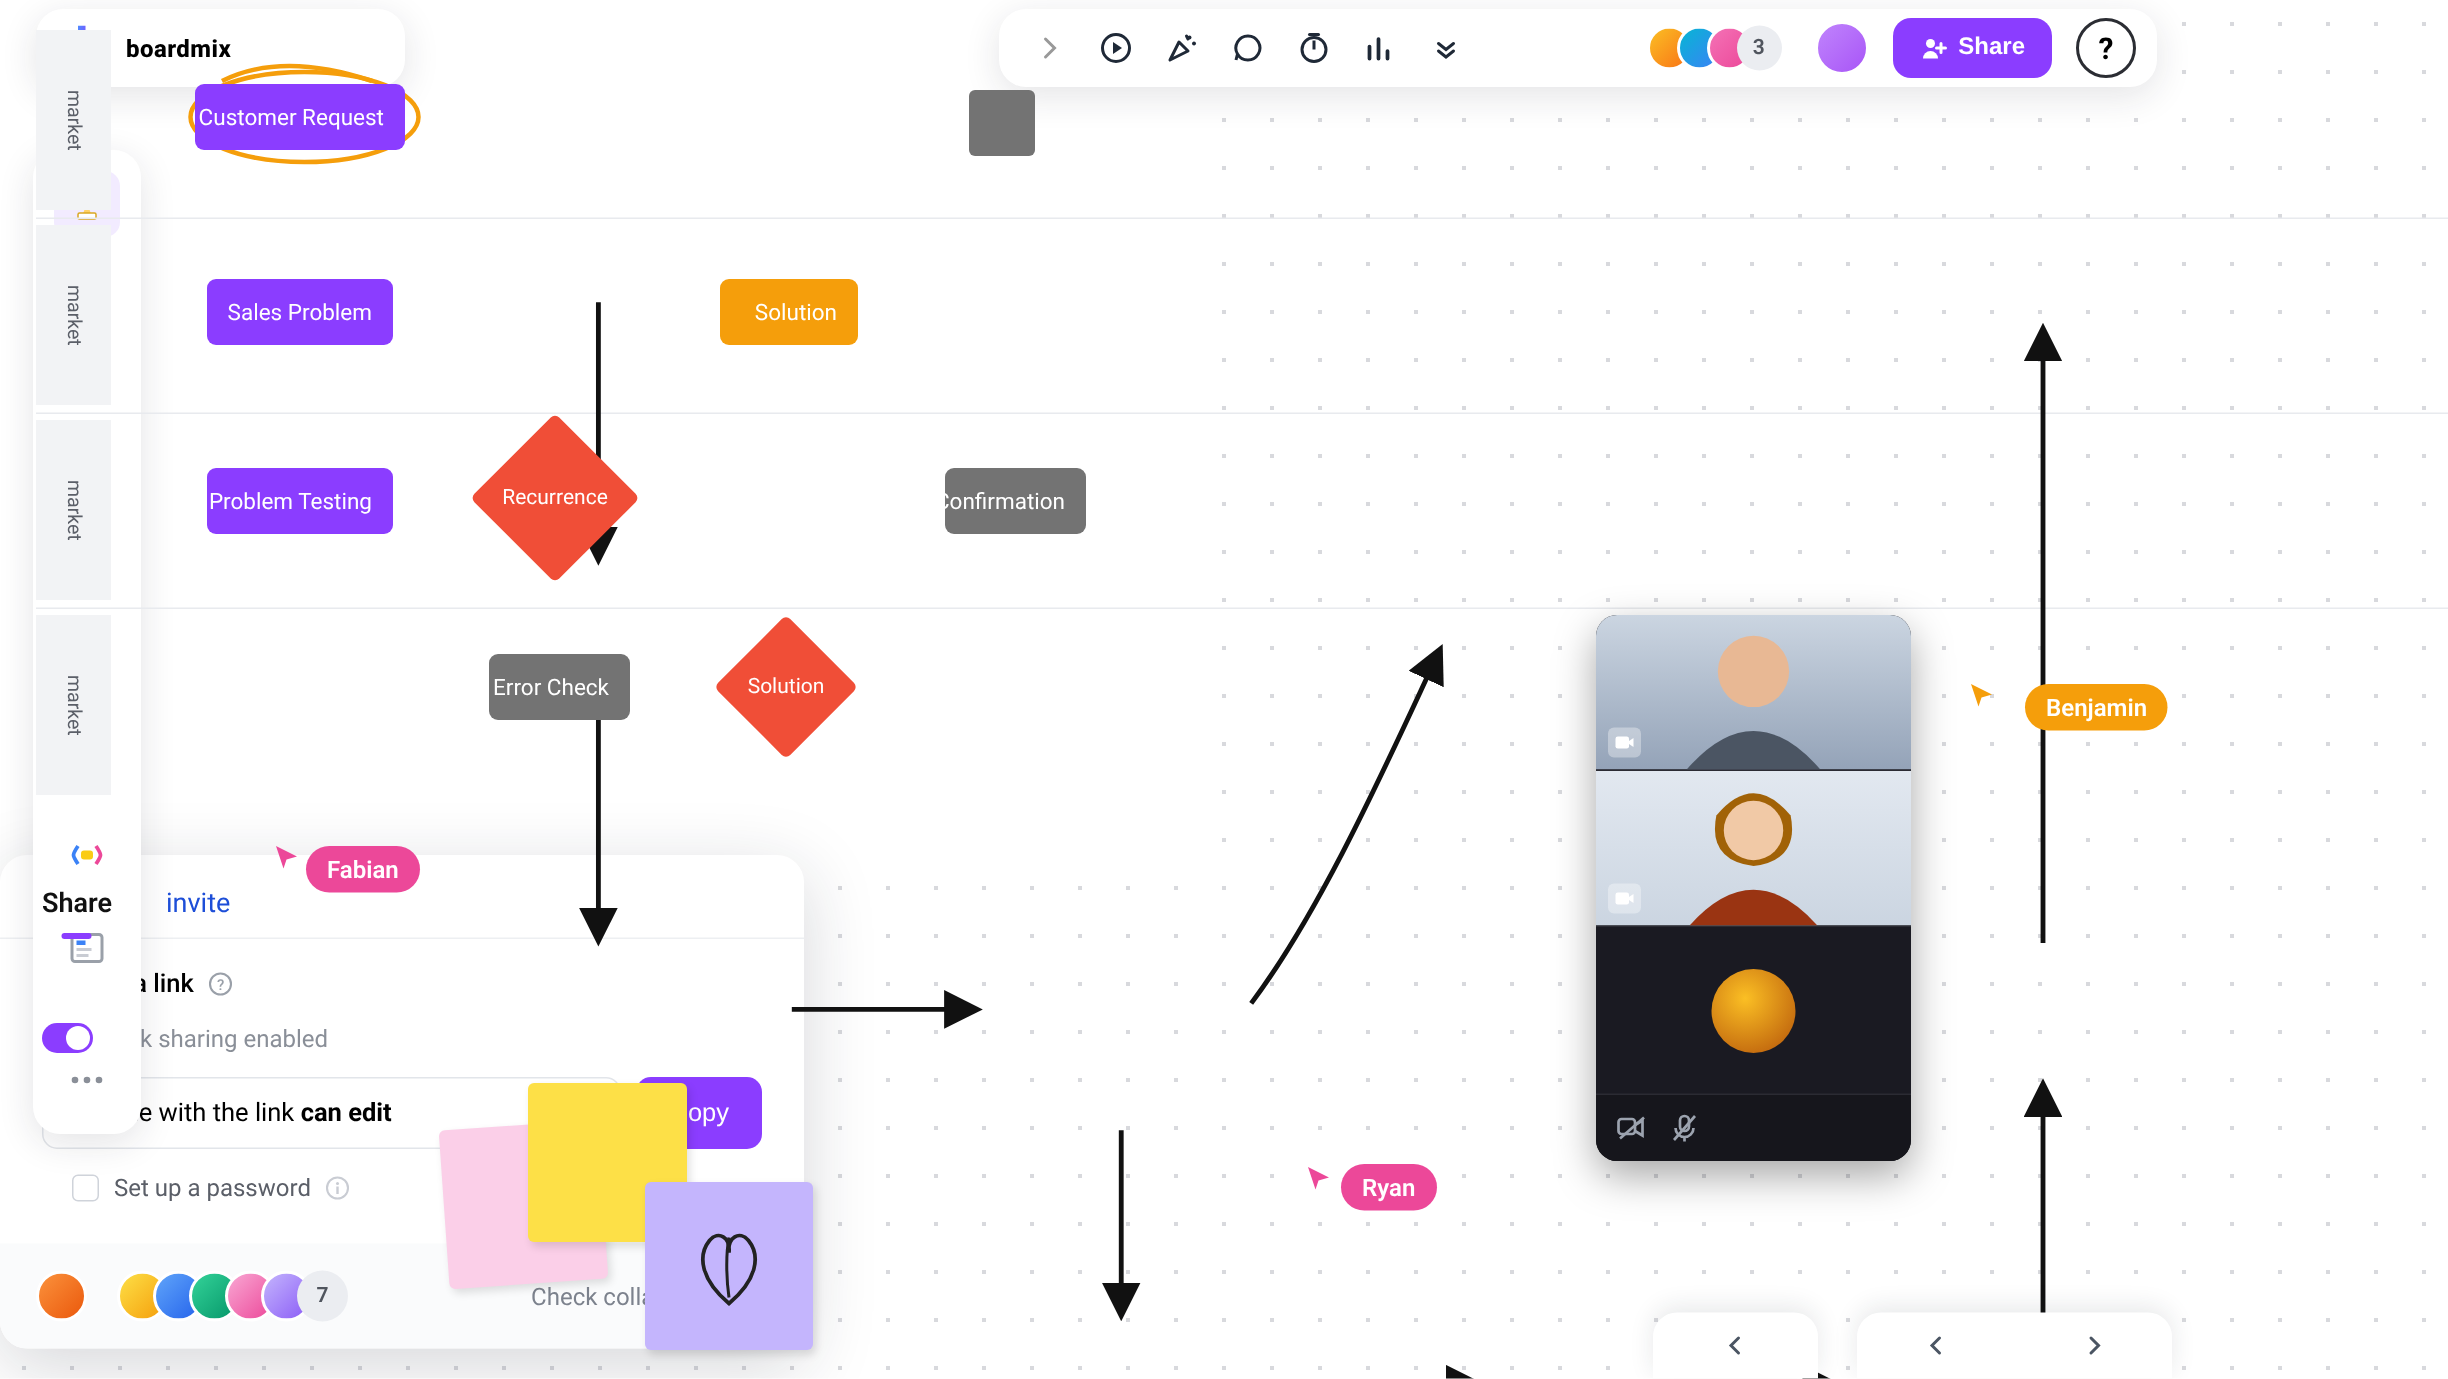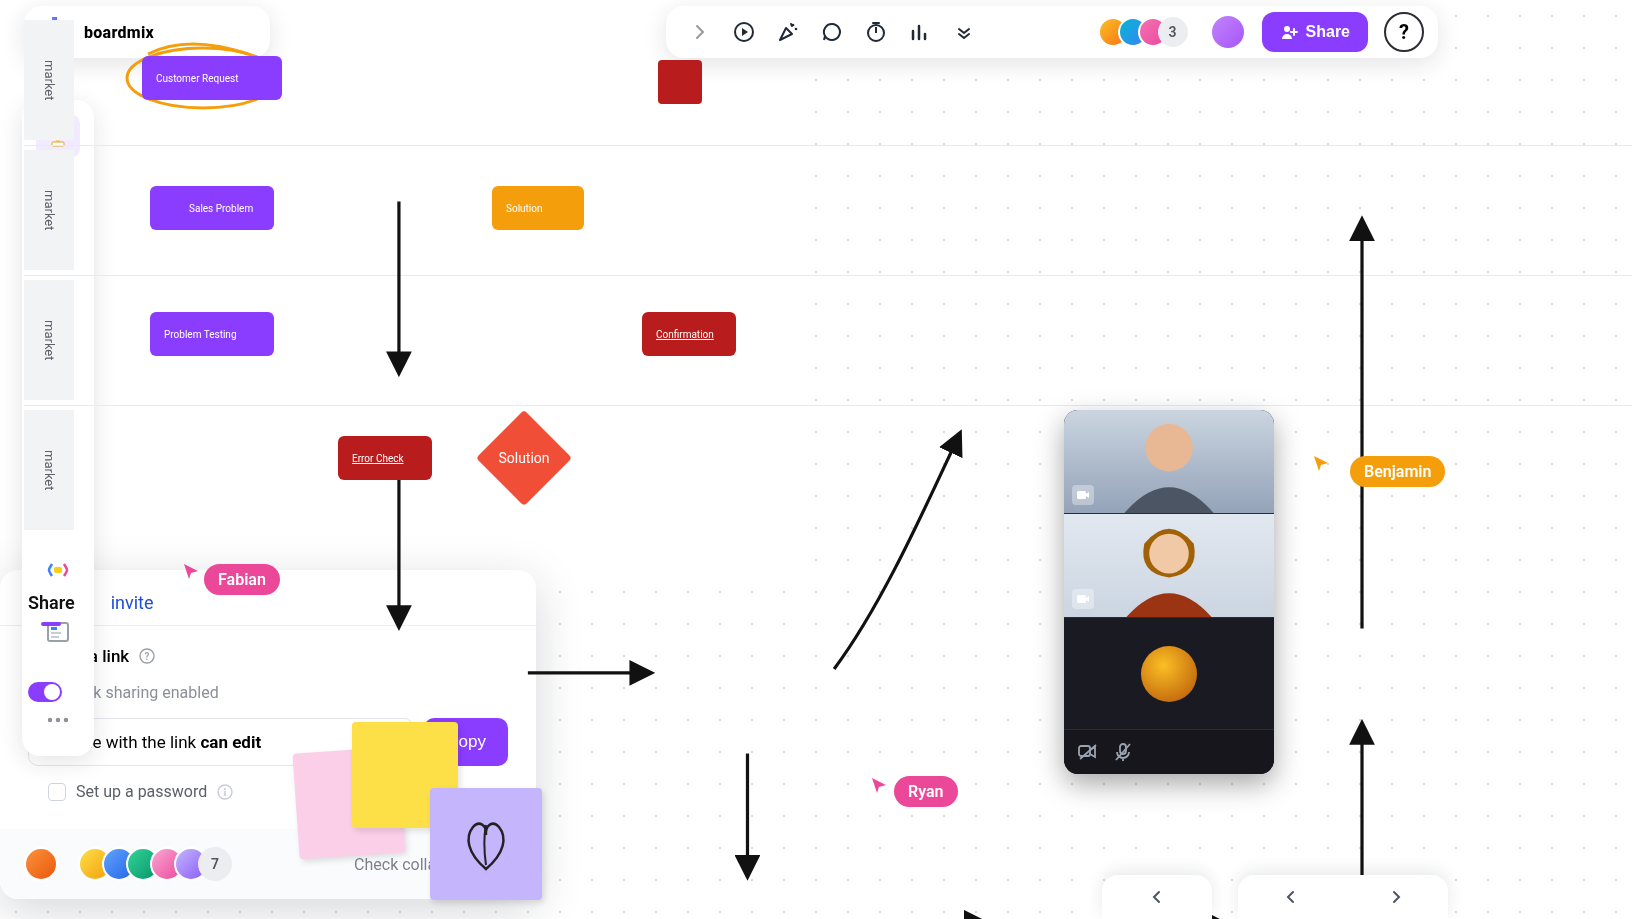--- a/index.html
+++ b/index.html
@@ -56,23 +56,23 @@
   .rail-item{width:44px;height:44px;display:flex;align-items:center;justify-content:center;border-radius:10px;cursor:pointer;}
   .rail-item.active{background:#F2EBFF;}
 
   
   #board{left:200px;top:140px;width:810px;height:570px;background:#fff;border-radius:2px;}
   .lane{position:absolute;left:24px;width:50px;background:#F2F3F5;display:flex;align-items:center;justify-content:center;}
   .lane-label{writing-mode:vertical-rl;font-size:13px;color:#5b5f68;}
   .hline{position:absolute;left:24px;right:0;height:1px;background:#E8EAEE;}
 
   
-  .node{position:absolute;color:#fff;font-size:10px;display:flex;align-items:center;justify-content:flex-start;border-radius:6px;white-space:nowrap;padding:0 14px;margin-left:12px;}
+  .node{position:absolute;color:#fff;font-size:15px;display:flex;align-items:center;justify-content:flex-end;border-radius:6px;white-space:nowrap;padding:0 14px;}
   .n-purple{background:#8B3DFF;}
-  .n-blue{background:#b91c1c;text-decoration:underline;}
+  .n-blue{background:#737373;}
   .n-yellow{background:#F59E0B;}
   .diamond{position:absolute;display:flex;align-items:center;justify-content:center;}
   .diamond::before{content:"";position:absolute;inset:0;background:var(--red-orange);transform:rotate(45deg);border-radius:4px;}
   .diamond>span{position:relative;color:#fff;font-size:14px;}
 
   
   .sticky{position:absolute;border-radius:4px;box-shadow:2px 3px 6px rgba(0,0,0,.12);}
 
   
   .cursor-tag{position:absolute;display:flex;align-items:center;}
@@ -309,20 +309,23 @@
 
   <div class="node n-purple" style="left:130px;top:56px;width:140px;height:44px;">
       <span>Customer Request</span>
     </div>
   <div class="node n-purple" style="left:138px;top:186px;width:124px;height:44px;padding-left:39px;">
       <span>Sales Problem</span>
     </div>
   <div class="node n-purple" style="left:138px;top:312px;width:124px;height:44px;">
       <span>Problem Testing</span>
     </div>
+  <div class="diamond" style="left:330px;top:292px;width:80px;height:80px;">
+      <span>Recurrence</span>
+    </div>
   <div class="node n-yellow" style="left:480px;top:186px;width:92px;height:44px;">
       <span>Solution</span>
     </div>
   <div class="node n-blue" style="left:326px;top:436px;width:94px;height:44px;">
       <span>Error Check</span>
     </div>
   <div class="diamond" style="left:490px;top:424px;width:68px;height:68px;">
       <span>Solution</span>
     </div>
   <div class="node n-blue" style="left:630px;top:312px;width:94px;height:44px;">

